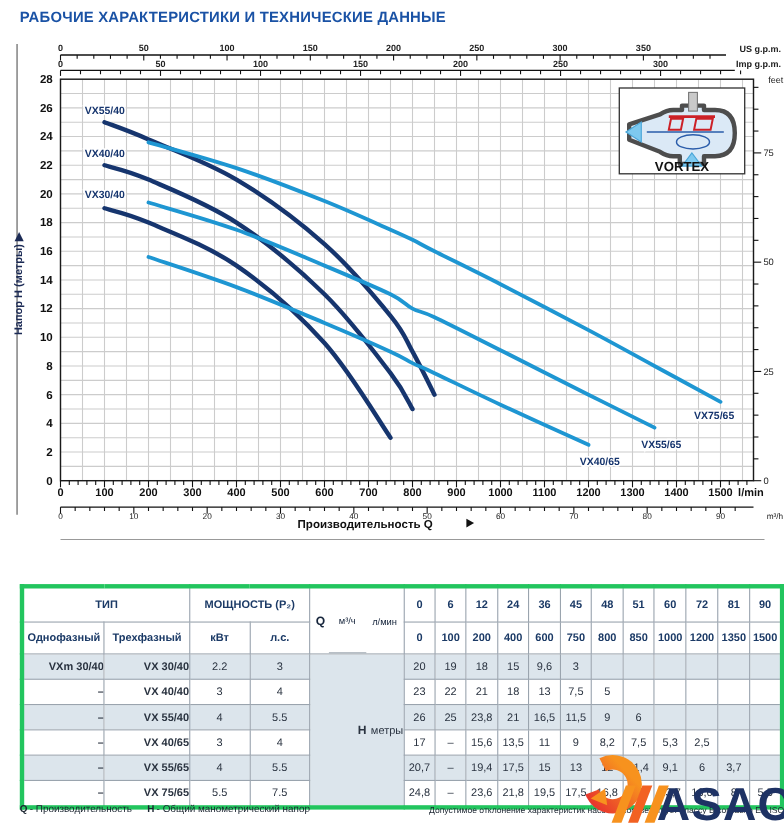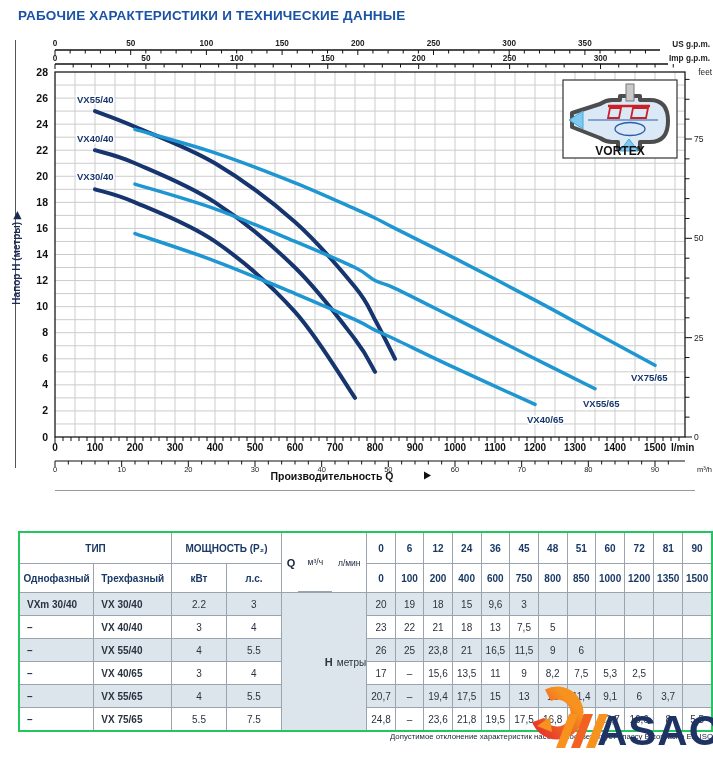--- a/index.html
+++ b/index.html
@@ -5,29 +5,29 @@
   html,body{margin:0;padding:0;background:#fff;}
   #page{position:relative;width:713px;height:758px;background:#fff;overflow:hidden;
         font-family:"Liberation Sans",sans-serif;}
   .page-title{position:absolute;left:18px;top:8px;font-size:13.5px;font-weight:bold;
         color:#1a52a5;letter-spacing:.2px;text-align:right;}
   .header-right{position:absolute;right:15px;top:8px;font-size:13.5px;font-weight:bold;color:#1a52a5;}
   .header-right .freq{margin-right:16px;}
   #chart-svg{position:absolute;left:0;top:0;}
   
   #perf-table{position:absolute;left:18px;top:531px;border-collapse:collapse;table-layout:fixed;
-        border:2px solid #22c55e;font-family:"Liberation Sans",sans-serif;}
+        border:4px solid #22c55e;font-family:"Liberation Sans",sans-serif;}
   #perf-table th,#perf-table td{border:1px solid #9aa4ae;padding:0;text-align:center;
         vertical-align:middle;white-space:nowrap;overflow:hidden;}
   #perf-table tr.hrow1 th{height:30px;font-size:10px;color:#1b3a66;}
   #perf-table tr.hrow2 th{height:28px;font-size:10px;color:#1b3a66;}
   #perf-table th.m3h{font-size:9.5px;color:#25303c;}
   #perf-table th.lmin{font-size:10px;color:#0e141b;}
   #perf-table tr.brow td{height:22px;font-size:10px;color:#2a3340;}
-  #perf-table td.name{text-align:left;padding-left:7px;font-weight:bold;color:#1b3a66;}
+  #perf-table td.name{text-align:right;padding-left:7px;font-weight:bold;color:#1b3a66;}
   #perf-table tr.shade td{background:#dce5ec;}
   #perf-table td.hcell{background:#fff;font-size:9.5px;color:#16253c;padding-left:43px;}
   #perf-table td.hcell b{font-size:11px;margin-right:4px;}
   .qwrap{display:flex;align-items:center;height:100%;}
   .qbig{font-size:11px;font-weight:bold;padding:0 3px 0 5px;color:#16253c;}
   .qunits{flex:1;display:flex;flex-direction:row;height:100%;}
   .qu{flex:1;display:flex;align-items:center;justify-content:center;font-size:8.5px;
       font-weight:normal;color:#16253c;}
   .qu1{border-bottom:1px solid #9aa4ae;}
   
@@ -595,20 +595,23 @@
           <td class="hv">16,8</td>
           <td class="hv">16</td>
           <td class="hv">13,7</td>
           <td class="hv">16,6</td>
           <td class="hv">8</td>
           <td class="hv">5,5</td>
         </tr>
       </tbody>
     </table>
 
+  <div class="footer-left">
+    <b>Q</b><span>- Производительность</span><b class="gap">H</b><span>- Общий манометрический напор</span>
+  </div>
   <div class="footer-note">Допустимое отклонение характеристик насосов соответствует классу B согласно EN ISO 9906.</div>
 
   <svg id="logo-svg" width="190" height="82" viewBox="0 0 190 82">
     <defs>
       <linearGradient id="lg" x1="0" y1="0" x2="0.3" y2="1">
         <stop offset="0" stop-color="#e8372c"></stop>
           <stop offset="1" stop-color="#f7921e"></stop>
       </linearGradient>
     </defs>
     <g>

